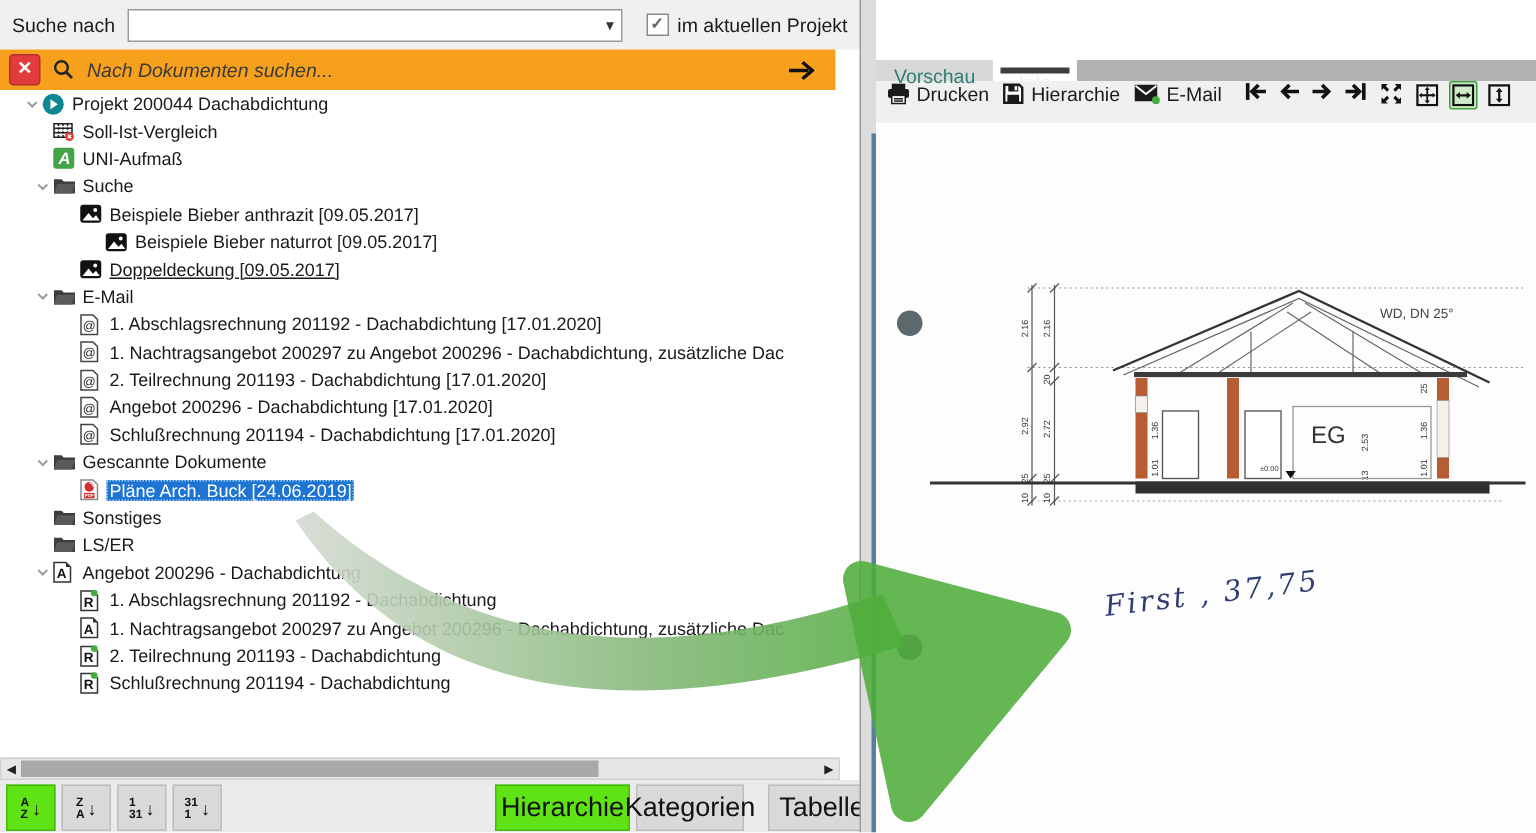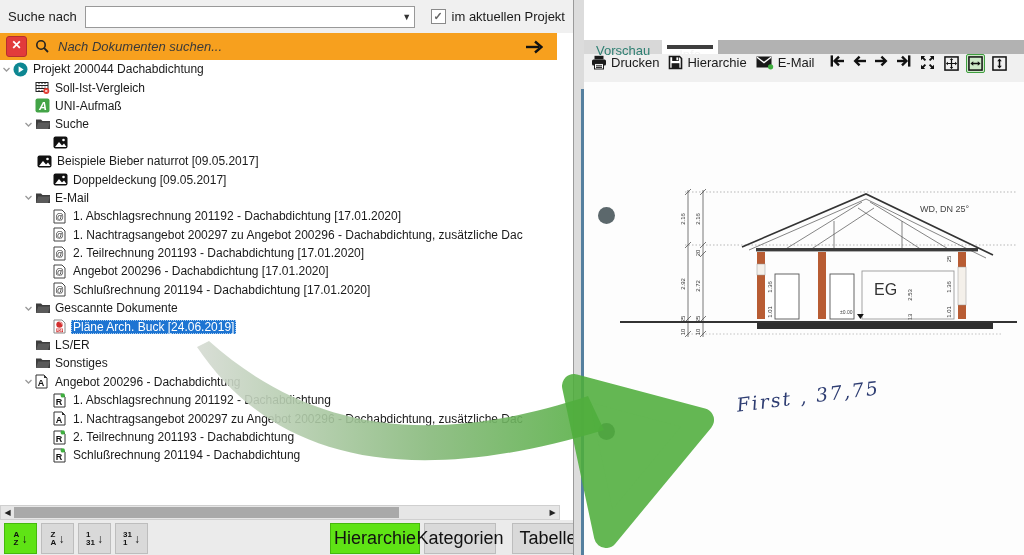--- a/index.html
+++ b/index.html
@@ -95,21 +95,21 @@
     <span class="doc-search-placeholder">Nach Dokumenten suchen...</span>
     <span class="go-arrow" style="display:flex;">
       <svg width="18" height="14" viewBox="0 0 18 14">
           <path d="M1 7h13" stroke="#111" stroke-width="2.4"></path>
           <path d="M10 1.5L16.5 7 10 12.5" fill="none" stroke="#111" stroke-width="2.4"></path>
         </svg>
     </span>
   </div>
 
   <div class="tree" id="tree">
-      <div class="tree-row" style="padding-left: 0;">
+      <div class="tree-row" style="padding-left: 15px;">
         <span class="exp-slot">
           <svg width="9" height="9" viewBox="0 0 9 9">
             <path d="M1.5 3l3 3 3-3" fill="none" stroke="#9a9a9a" stroke-width="1.3"></path>
           </svg>
         </span>
         <span class="icon-slot">
           <svg width="15" height="15" viewBox="0 0 15 15">
             <circle cx="7.5" cy="7.5" r="7" fill="#0d8792"></circle>
             <path d="M5.6 4.2l5 3.3-5 3.3z" fill="#fff"></path>
           </svg>
@@ -158,33 +158,34 @@
       </div>
       <div class="tree-row" style="padding-left: 40px;">
         <span class="exp-slot"></span>
         <span class="icon-slot">
           <svg width="15" height="13" viewBox="0 0 15 13">
             <rect x="0.5" y="0.5" width="14" height="12" rx="2" fill="#111"></rect>
             <circle cx="10.5" cy="4" r="1.3" fill="#fff"></circle>
             <path d="M2 11l4-5 3 3.5 2-2 2.5 3.5z" fill="#fff"></path>
           </svg>
         </span>
-      </div>
-      <div class="tree-row" style="padding-left: 24px;">
+        <span class="tree-label">Beispiele Bieber anthrazit [09.05.2017]</span>
+      </div>
+      <div class="tree-row" style="padding-left: 57px;">
         <span class="exp-slot"></span>
         <span class="icon-slot">
           <svg width="15" height="13" viewBox="0 0 15 13">
             <rect x="0.5" y="0.5" width="14" height="12" rx="2" fill="#111"></rect>
             <circle cx="10.5" cy="4" r="1.3" fill="#fff"></circle>
             <path d="M2 11l4-5 3 3.5 2-2 2.5 3.5z" fill="#fff"></path>
           </svg>
         </span>
         <span class="tree-label">Beispiele Bieber naturrot [09.05.2017]</span>
       </div>
-      <div class="tree-row" style="padding-left: 40px;">
+      <div class="tree-row" style="padding-left: 40px; text-decoration: underline;">
         <span class="exp-slot"></span>
         <span class="icon-slot">
           <svg width="15" height="13" viewBox="0 0 15 13">
             <rect x="0.5" y="0.5" width="14" height="12" rx="2" fill="#111"></rect>
             <circle cx="10.5" cy="4" r="1.3" fill="#fff"></circle>
             <path d="M2 11l4-5 3 3.5 2-2 2.5 3.5z" fill="#fff"></path>
           </svg>
         </span>
         <span class="tree-label">Doppeldeckung [09.05.2017]</span>
       </div>
@@ -280,31 +281,31 @@
         <span class="tree-label selected">Pläne Arch. Buck [24.06.2019]</span>
       </div>
       <div class="tree-row" style="padding-left: 22px;">
         <span class="exp-slot"></span>
         <span class="icon-slot">
           <svg width="16" height="14" viewBox="0 0 16 14">
             <path d="M1 2.5h5l1.5 1.5H15v8H1z" fill="#3d3d3d"></path>
             <path d="M3.2 5.5H15l-2 6.5H1z" fill="#5a5a5a"></path>
           </svg>
         </span>
-        <span class="tree-label">LS/ER</span>
+        <span class="tree-label">Sonstiges</span>
       </div>
       <div class="tree-row" style="padding-left: 22px;">
         <span class="exp-slot"></span>
         <span class="icon-slot">
           <svg width="16" height="14" viewBox="0 0 16 14">
             <path d="M1 2.5h5l1.5 1.5H15v8H1z" fill="#3d3d3d"></path>
             <path d="M3.2 5.5H15l-2 6.5H1z" fill="#5a5a5a"></path>
           </svg>
         </span>
-        <span class="tree-label">Sonstiges</span>
+        <span class="tree-label">LS/ER</span>
       </div>
       <div class="tree-row" style="padding-left: 22px;">
         <span class="exp-slot">
           <svg width="9" height="9" viewBox="0 0 9 9">
             <path d="M1.5 3l3 3 3-3" fill="none" stroke="#9a9a9a" stroke-width="1.3"></path>
           </svg>
         </span>
         <span class="icon-slot">
           <svg width="13" height="15" viewBox="0 0 13 15">
             <path d="M1 1h8l3 3v10H1z" fill="#fff" stroke="#333"></path>

